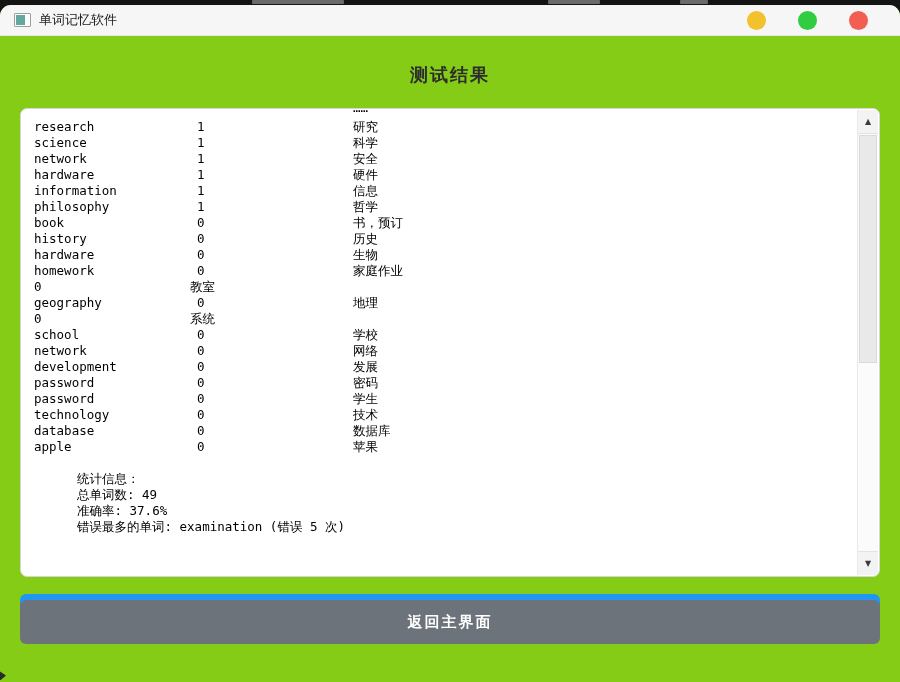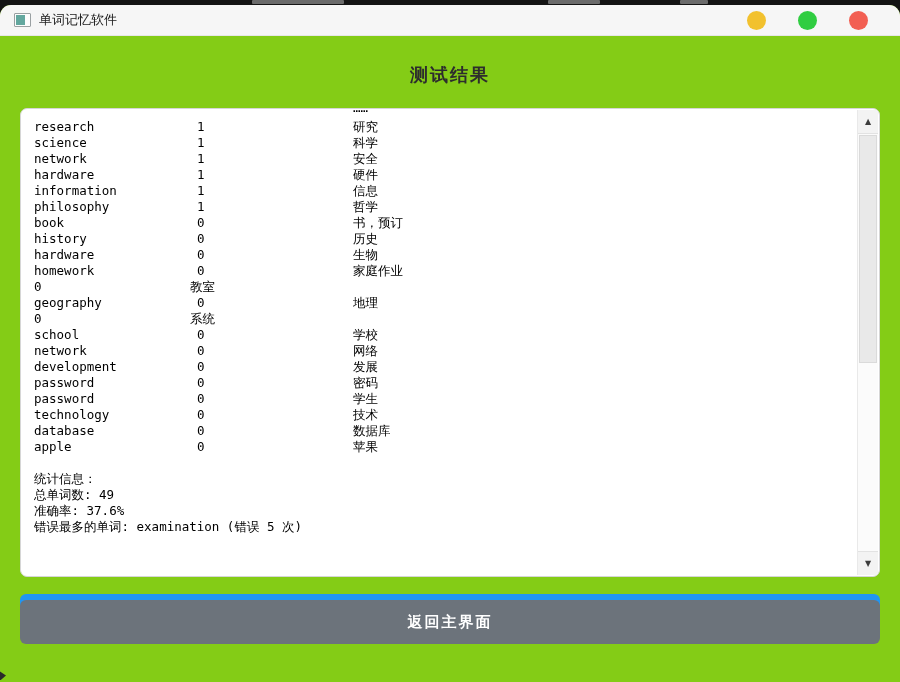--- a/index.html
+++ b/index.html
@@ -38,21 +38,21 @@
               border:1px solid #d6d6d6; border-radius:7px; overflow:hidden; cursor:text; }
   .text-content { position:absolute; left:0; top:1px; right:24px;
                   font-family:"DejaVu Sans Mono","Liberation Mono",monospace;
                   font-size:12.5px; line-height:16px; color:#000; }
   .partial-row { height:9px; overflow:hidden; }
   .partial-row .row { margin-top:-7px; }
   .row { display:flex; padding-left:13px; white-space:pre; }
   .col-word { width:163px; flex:0 0 auto; }
   .col-count { width:156px; flex:0 0 auto; }
   .col-meaning { flex:1; }
-  .stats-block { margin-top:16px; }
+  .stats-block { margin-top:16px;padding-left:43px; }
   .stats-line { padding-left:13px; white-space:pre; line-height:16px; }
 
   
   .scrollbar { position:absolute; top:1px; right:1px; bottom:1px; width:21px;
                background:#fbfbfb; border-left:1px solid #e9e9e9; border-radius:0 6px 6px 0; }
   .sb-btn { position:absolute; left:0; right:0; height:24px; display:flex; align-items:center; justify-content:center;
             color:#3c3c3c; font-size:8px; background:#f3f3f3; cursor:pointer; }
   .sb-btn.up { top:0; border-bottom:1px solid #e2e2e2; }
   .sb-btn.down { bottom:0; border-top:1px solid #e2e2e2; }
   .sb-thumb { position:absolute; left:1px; right:1px; top:25px; height:228px;

